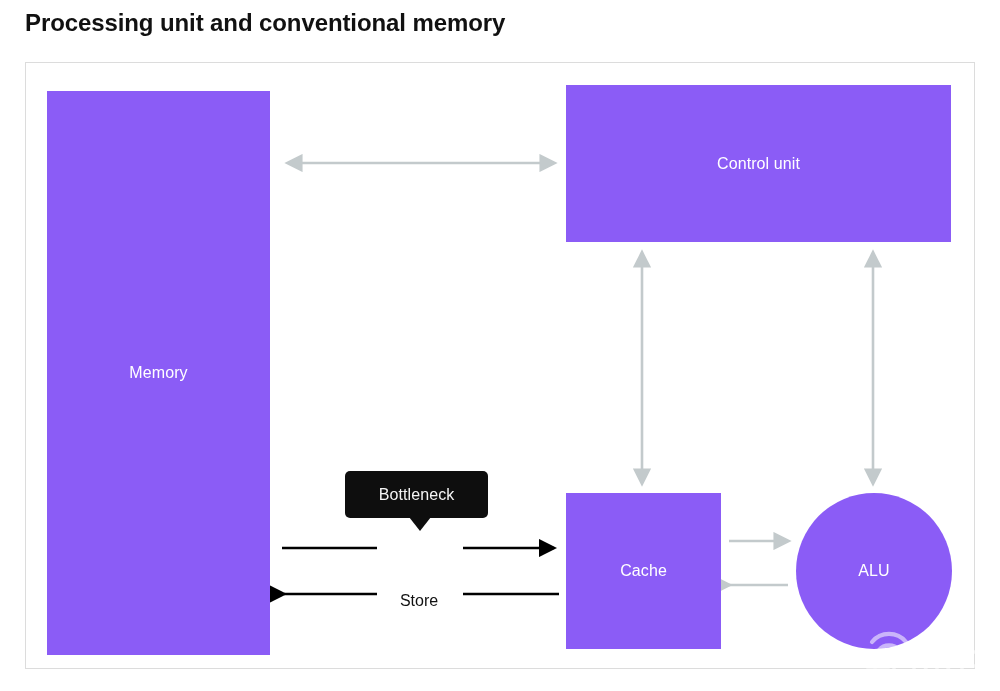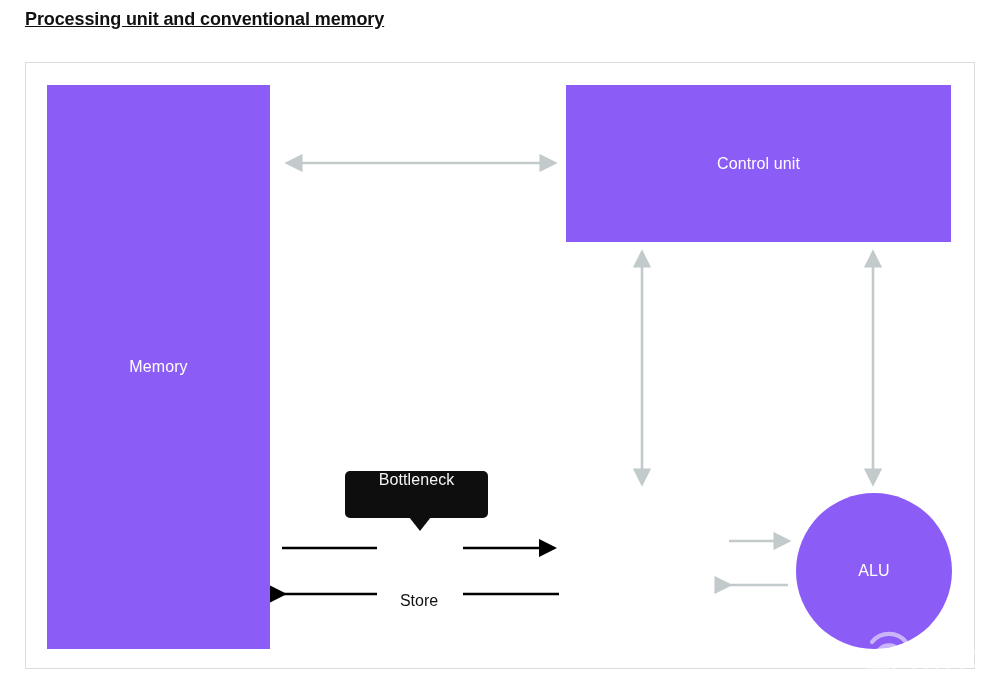--- a/index.html
+++ b/index.html
@@ -14,26 +14,25 @@
     overflow: hidden;
     font-family: "Liberation Sans", sans-serif;
     -webkit-font-smoothing: antialiased;
   }
 
   
   #page-title {
     position: absolute;
     left: 25px;
     top: 9px;
-    font-size: 18px;
+    font-size: 24px;
     font-weight: bold;
     color: #111111;
     letter-spacing: -0.1px;
     white-space: nowrap;
-    text-decoration: underline;
   }
 
   
   #diagram-frame {
     position: absolute;
     left: 25px;
     top: 62px;
     width: 950px;
     height: 607px;
     border: 1px solid #dcdcdc;
@@ -48,21 +47,21 @@
     color: #ffffff;
     display: flex;
     align-items: center;
     justify-content: center;
     font-size: 16px;
     font-weight: 400;
     letter-spacing: 0.1px;
   }
   #node-memory {
     left: 21px;
-    top: 22px;
+    top: 28px;
     width: 223px;
     height: 564px;
   }
   #node-memory .node-label { margin-top: -1px; }
   #node-control-unit {
     left: 540px;
     top: 22px;
     width: 385px;
     height: 157px;
   }
@@ -112,21 +111,21 @@
   
   #bottleneck-tooltip {
     position: absolute;
     left: 319px;
     top: 408px;
     width: 143px;
     height: 47px;
     background: #0e0e0e;
     border-radius: 5px;
     display: flex;
-    align-items: flex-start;
+    align-items: center;
     justify-content: center;
   }
   #bottleneck-tooltip .tip-text {
     color: #f4f4f4;
     font-size: 16px;
     letter-spacing: 0.1px;
   }
   #bottleneck-caret {
     position: absolute;
     left: 383px;
@@ -209,20 +208,23 @@
   </svg>
 
   <div class="node" id="node-memory">
     <span class="node-label">Memory</span>
   </div>
 
   <div class="node" id="node-control-unit">
     <span class="node-label">Control unit</span>
   </div>
 
+  <div class="node" id="node-cache">
+    <span class="node-label">Cache</span>
+  </div>
 
   <div class="node" id="node-alu">
     <span class="node-label">ALU</span>
   </div>
 
   <div class="bus-label" id="label-fetch">Fetch</div>
 
   <div class="bus-label" id="label-store">Store</div>
 
   <div id="bottleneck-tooltip">

